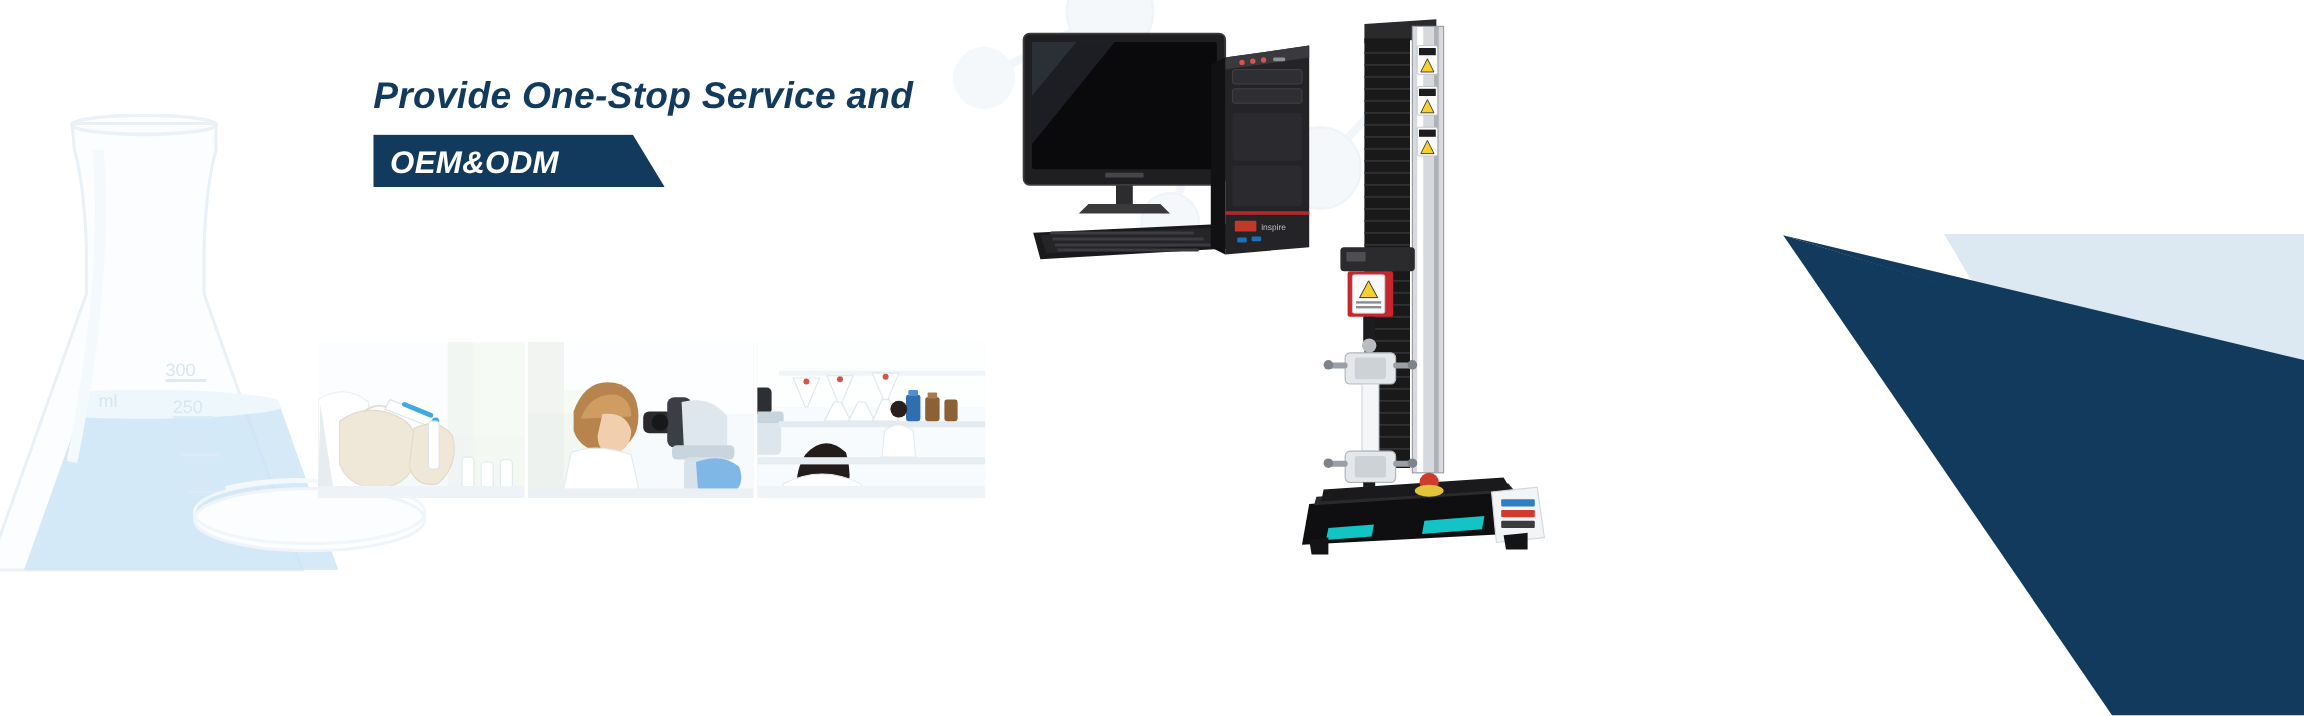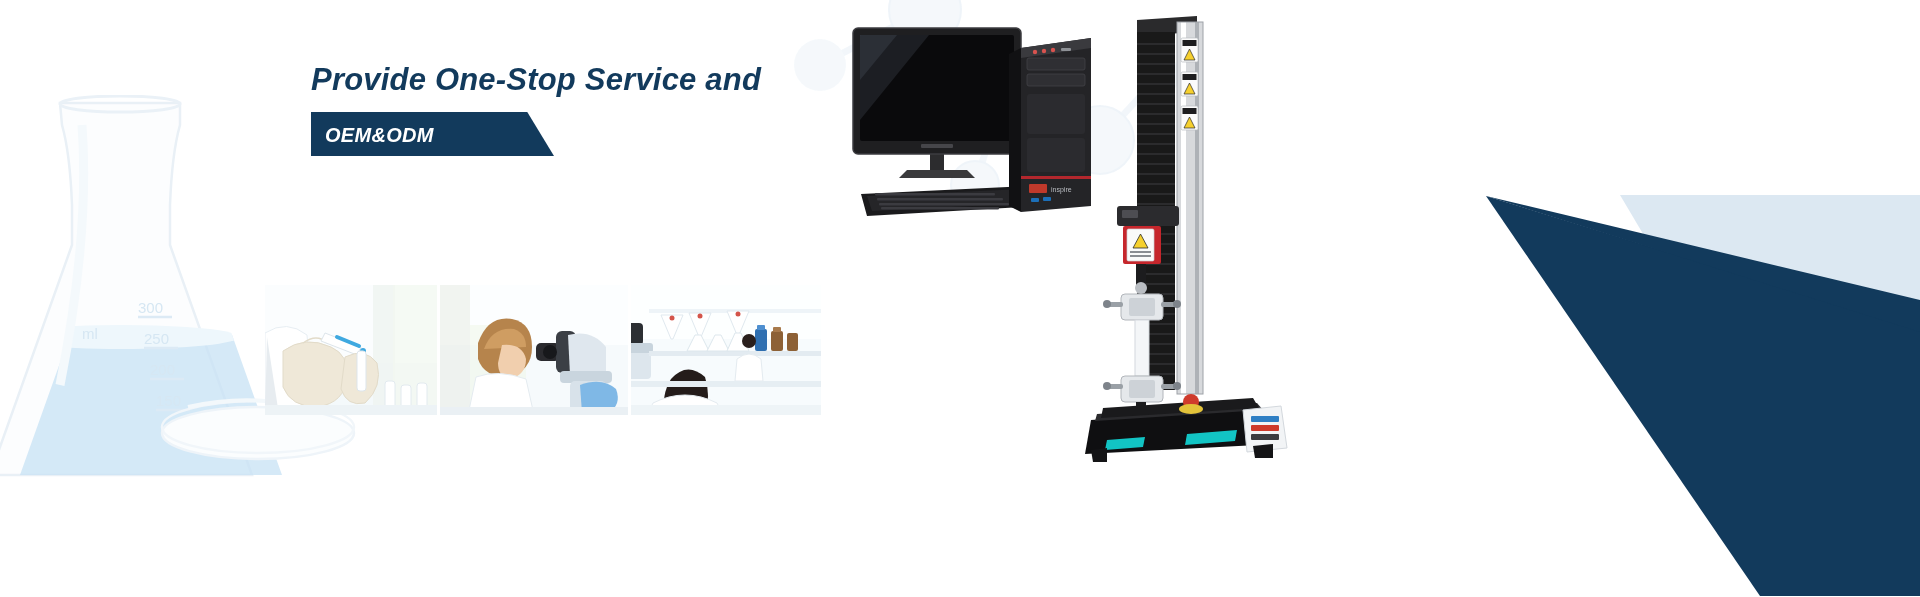--- a/index.html
+++ b/index.html
@@ -81,21 +81,21 @@
   .badge-bg {
     position: absolute;
     inset: 0;
     background: #123a5c;
     clip-path: polygon(0 0, 89% 0, 100% 100%, 0 100%);
   }
   .badge-label {
     position: absolute;
     left: 14px;
     top: 1px;
-    font-size: 20px;
+    font-size: 26px;
     font-weight: bold;
     font-style: italic;
     color: #ffffff;
     line-height: 44px;
     letter-spacing: 0.3px;
     white-space: nowrap;
   }
 
   
   .photo-strip {

